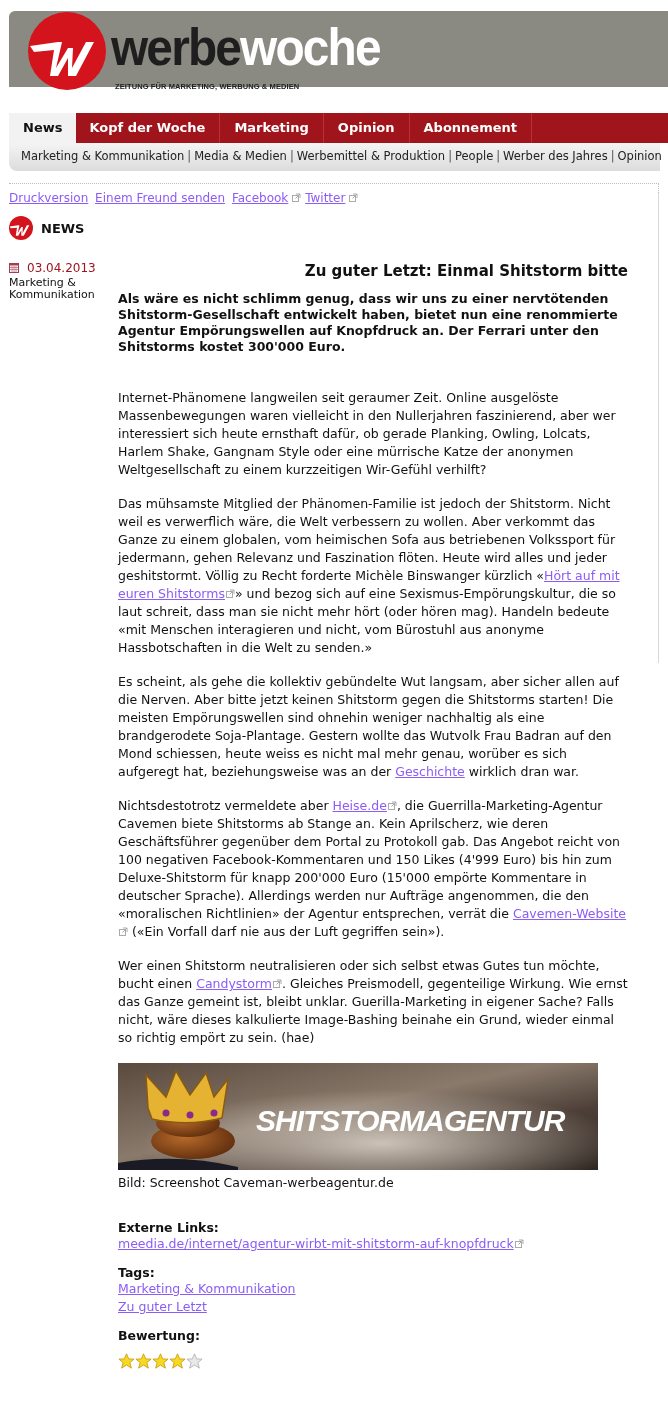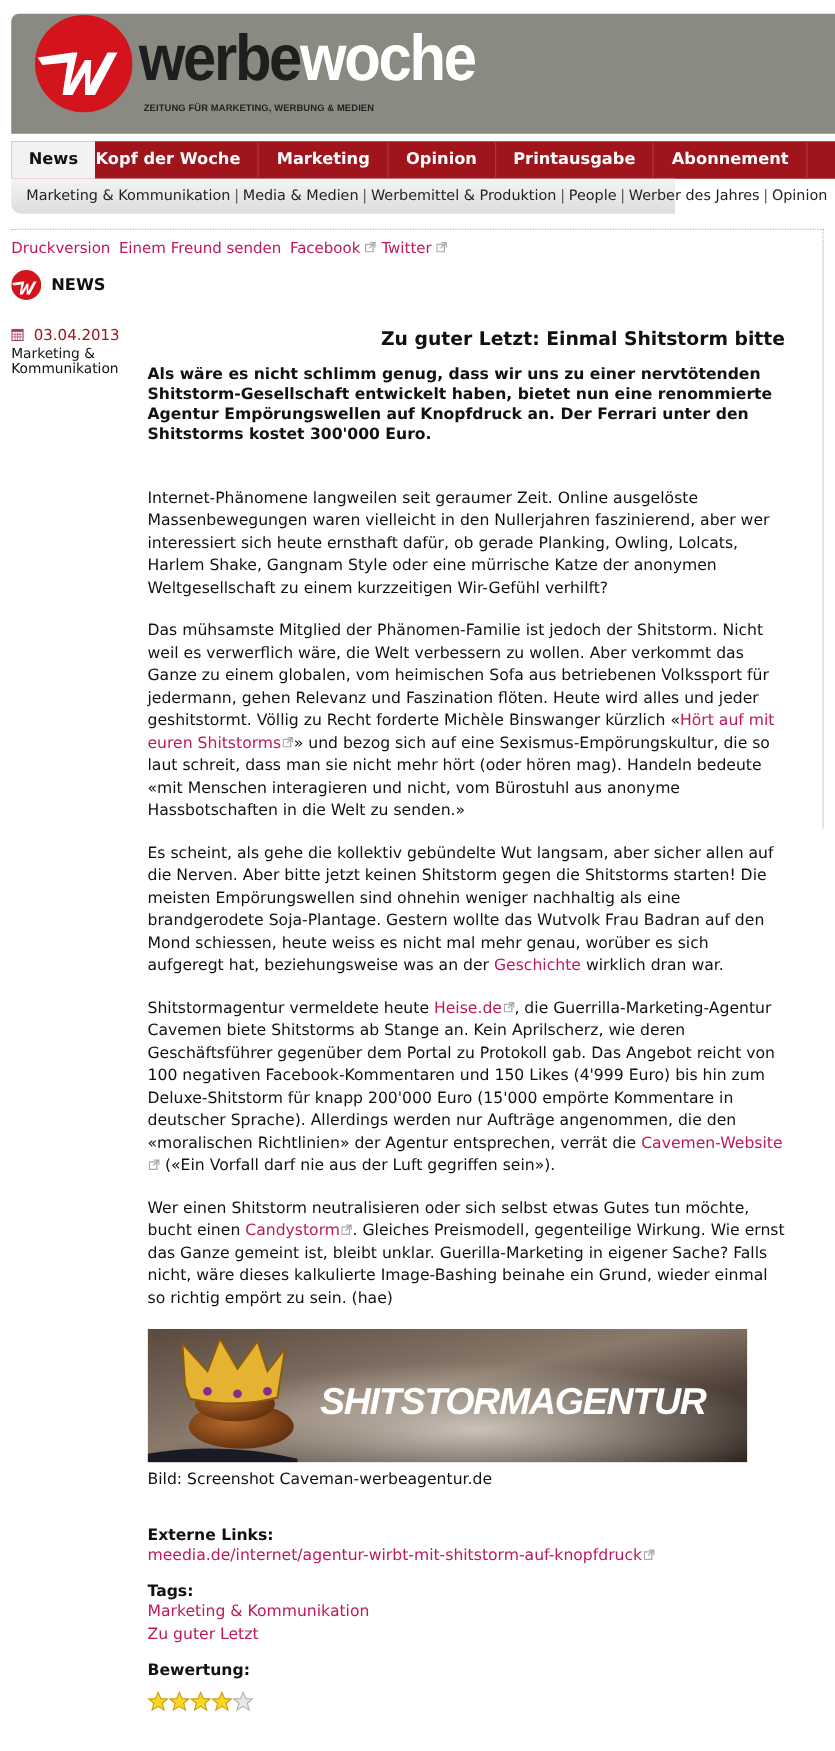--- a/index.html
+++ b/index.html
@@ -2,26 +2,26 @@
 <html><head>
 <meta charset="utf-8">
 <style>
   * { box-sizing: border-box; }
   html, body { margin: 0; padding: 0; }
   body {
     width: 668px; height: 1401px; overflow: hidden; background: #fff;
     font-family: "DejaVu Sans", sans-serif; font-size: 12.5px; color: #111;
     position: relative;
   }
-  a { color: #be185d; }
+  a { color: #8b5cf6; text-decoration: underline; }
   .ext { display: inline-block; width: 9px; height: 9px; margin-left: 1px; vertical-align: baseline; }
 
   
   #header {
-    position: absolute; left: 9px; top: 11px; width: 659px; height: 96px;
+    position: absolute; left: 9px; top: 11px; width: 659px; height: 76px;
     background: #8a8a82; border-radius: 6px 0 0 0;
   }
   #logo-circle { position: absolute; left: 19px; top: 1px; width: 78px; height: 78px; }
   #brand {
     position: absolute; left: 102px; top: 6px; font-family: "Liberation Sans", sans-serif;
     font-weight: bold; font-size: 52px; letter-spacing: -2px; line-height: 60px;
     transform: scaleX(0.92); transform-origin: left center;
   }
   #brand .b1 { color: #1e1e1e; }
   #brand .b2 { color: #ffffff; }
@@ -30,25 +30,25 @@
     font-weight: bold; font-size: 7.5px; color: #222; letter-spacing: 0.1px; text-align: center;
   }
 
   
   #mainnav {
     position: absolute; left: 9px; top: 113px; width: 659px; height: 30px;
     background: #a0141c; display: flex; font-weight: bold; font-size: 13px;
   }
   #mainnav .tab { color: #fff; padding: 0 14px; line-height: 30px; white-space: nowrap; border-right: 1px solid #b83038; }
   #mainnav .tab.active { background: #f2f2f2; color: #111; border-right: none; }
-  #mainnav .tab:nth-child(2){ padding-left: 0; padding-right: 14px; }
+  #mainnav .tab:nth-child(2){ padding-left: 13px; padding-right: 14px; }
 
   
   #subnav {
-    position: absolute; left: 9px; top: 143px; width: 531px; height: 28px;
+    position: absolute; left: 9px; top: 143px; width: 651px; height: 28px;
     background: linear-gradient(#f4f4f4, #dcdcdc); border-radius: 0 0 0 8px;
     font-size: 11.5px; color: #222; line-height: 26px; padding-left: 12px; white-space: nowrap;
   }
   #subnav .sep { color: #555; padding: 0 3px; }
 
   #dotline { position: absolute; left: 9px; top: 183px; width: 650px; border-top: 1px dotted #bdbdbd; }
   #dotline-v { position: absolute; left: 658px; top: 183px; height: 10px; border-left: 1px dotted #bdbdbd; }
   #rightrule { position: absolute; left: 658px; top: 193px; width: 1px; height: 470px; background: #d8d8d8; }
 
   #toollinks { position: absolute; left: 9px; top: 191px; font-size: 12px; }
@@ -88,21 +88,20 @@
     <span class="b1">werbe</span><span class="b2">woche</span>
   </div>
   <div id="tagline">ZEITUNG FÜR MARKETING, WERBUNG &amp; MEDIEN</div>
 </div>
 
 <div id="mainnav">
   <a class="tab active" style="text-decoration:none">News</a>
   <a class="tab" style="text-decoration:none">Kopf der Woche</a>
   <a class="tab" style="text-decoration:none">Marketing</a>
   <a class="tab" style="text-decoration:none">Opinion</a>
-  <a class="tab" style="text-decoration:none">Printausgabe</a>
   <a class="tab" style="text-decoration:none">Abonnement</a>
 
 </div>
 
 <div id="subnav">
   <span>Marketing &amp; Kommunikation</span><span class="sep">|</span><span>Media &amp; Medien</span><span class="sep">|</span><span>Werbemittel &amp; Produktion</span><span class="sep">|</span><span>People</span><span class="sep">|</span><span>Werber des Jahres</span><span class="sep">|</span><span>Opinion</span>
 </div>
 
 <div id="dotline"></div>
 <div id="dotline-v"></div>
@@ -147,21 +146,21 @@
 
   <p class="para"><span>Internet-Phänomene langweilen seit geraumer Zeit. Online ausgelöste Massenbewegungen waren vielleicht in den Nullerjahren faszinierend, aber wer interessiert sich heute ernsthaft dafür, ob gerade Planking, Owling, Lolcats, Harlem Shake, Gangnam Style oder eine mürrische Katze der anonymen Weltgesellschaft zu einem kurzzeitigen Wir-Gefühl verhilft?</span></p>
 
   <p class="para"><span>Das mühsamste Mitglied der Phänomen-Familie ist jedoch der Shitstorm. Nicht weil es verwerflich wäre, die Welt verbessern zu wollen. Aber verkommt das Ganze zu einem globalen, vom heimischen Sofa aus betriebenen Volkssport für jedermann, gehen Relevanz und Faszination flöten. Heute wird alles und jeder geshitstormt. Völlig zu Recht forderte Michèle Binswanger kürzlich «</span><a>Hört auf mit euren Shitstorms</a><svg class="ext" viewBox="0 0 9 9">
         <rect x="0.5" y="2.5" width="6" height="6" fill="none" stroke="#aaa"></rect>
         <path d="M4 1 H8 V5 M8 1 L3.5 5.5" fill="none" stroke="#aaa"></path>
       </svg><span>» und bezog sich auf eine Sexismus-Empörungskultur, die so laut schreit, dass man sie nicht mehr hört (oder hören mag). Handeln bedeute «mit Menschen interagieren und nicht, vom Bürostuhl aus anonyme Hassbotschaften in die Welt zu senden.»</span></p>
 
   <p class="para"><span>Es scheint, als gehe die kollektiv gebündelte Wut langsam, aber sicher allen auf die Nerven. Aber bitte jetzt keinen Shitstorm gegen die Shitstorms starten! Die meisten Empörungswellen sind ohnehin weniger nachhaltig als eine brandgerodete Soja-Plantage. Gestern wollte das Wutvolk Frau Badran auf den Mond schiessen, heute weiss es nicht mal mehr genau, worüber es sich aufgeregt hat, beziehungsweise was an der </span><a>Geschichte</a><span> wirklich dran war.</span></p>
 
-  <p class="para"><span>Shitstormagentur vermeldete heute </span><a>Heise.de</a><svg class="ext" viewBox="0 0 9 9">
+  <p class="para"><span>Nichtsdestotrotz vermeldete aber </span><a>Heise.de</a><svg class="ext" viewBox="0 0 9 9">
         <rect x="0.5" y="2.5" width="6" height="6" fill="none" stroke="#aaa"></rect>
         <path d="M4 1 H8 V5 M8 1 L3.5 5.5" fill="none" stroke="#aaa"></path>
       </svg><span>, die Guerrilla-Marketing-Agentur Cavemen biete  Shitstorms ab Stange an. Kein Aprilscherz, wie deren Geschäftsführer gegenüber dem Portal zu Protokoll gab. Das Angebot reicht von 100 negativen Facebook-Kommentaren und 150 Likes (4'999 Euro) bis hin zum Deluxe-Shitstorm für knapp 200'000 Euro (15'000 empörte Kommentare in deutscher Sprache). Allerdings werden nur Aufträge angenommen, die den «moralischen Richtlinien» der Agentur entsprechen, verrät die </span><a>Cavemen-Website</a><svg class="ext" viewBox="0 0 9 9">
         <rect x="0.5" y="2.5" width="6" height="6" fill="none" stroke="#aaa"></rect>
         <path d="M4 1 H8 V5 M8 1 L3.5 5.5" fill="none" stroke="#aaa"></path>
       </svg><span> («Ein Vorfall darf nie aus der Luft gegriffen sein»).</span></p>
 
   <p class="para"><span>Wer einen Shitstorm neutralisieren oder sich selbst etwas Gutes tun möchte, bucht einen </span><a>Candystorm</a><svg class="ext" viewBox="0 0 9 9">
         <rect x="0.5" y="2.5" width="6" height="6" fill="none" stroke="#aaa"></rect>
         <path d="M4 1 H8 V5 M8 1 L3.5 5.5" fill="none" stroke="#aaa"></path>

